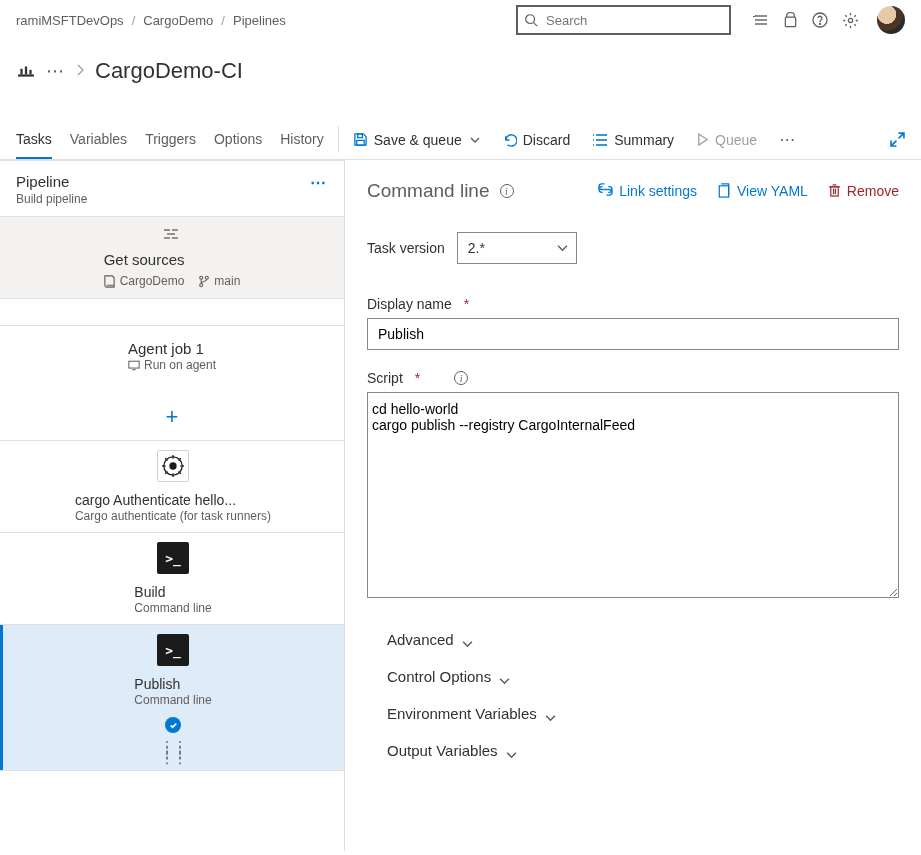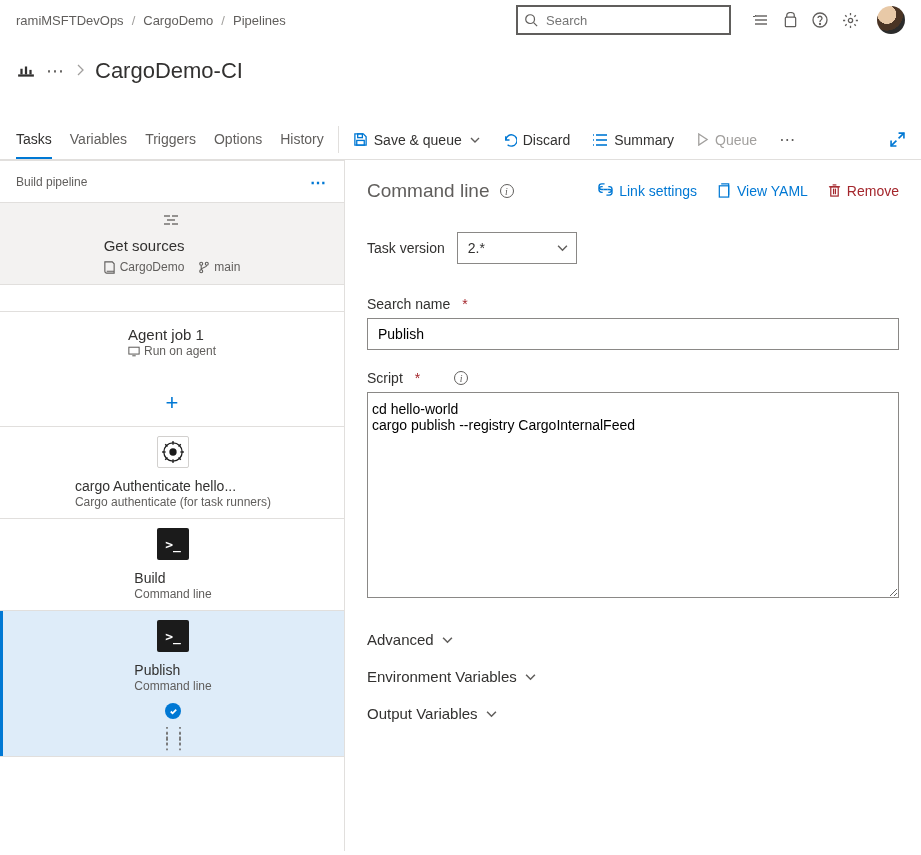--- a/index.html
+++ b/index.html
@@ -164,21 +164,21 @@
     width:100%; height:32px;
     border:1px solid #8a8886; padding:0 10px;
     font-size:14px; font-family:inherit; outline:none;
   }
   .textarea {
     width:100%; height:206px;
     border:1px solid #8a8886; padding:8px 4px;
     font-size:14px; font-family:inherit; outline:none;
     resize:both; white-space:pre;
   }
-  .collapsible { font-size:15px; color:#323130; padding:10px 0; cursor:pointer; display:flex; align-items:center; gap:8px;}
+  .collapsible { font-size:15px; color:#323130; padding:10px 0; cursor:pointer; display:flex; align-items:flex-end; gap:8px;margin-left:20px;}
 </style>
 </head>
 <body>
 
 <div class="top-header">
   <div class="breadcrumbs">
     <span class="crumb">ramiMSFTDevOps</span>
     <span class="sep">/</span>
     <span class="crumb">CargoDemo</span>
     <span class="sep">/</span>
@@ -299,20 +299,21 @@
         </svg>
     </span>
   </div>
 </div>
 
 <div class="main">
 
   <div class="left-pane">
     <div class="pl-header">
       <div class="col">
+        <div class="pl-title">Pipeline</div>
         <div class="pl-sub">Build pipeline</div>
       </div>
       <span class="pl-more">⋯</span>
     </div>
 
     <div class="lp-row get-sources nopad">
       <span class="src-ico">
         <svg width="16" height="14" viewBox="0 0 16 14" fill="none" stroke="#605e5c" stroke-width="1.3">
             <line x1="1" y1="3" x2="7" y2="3"></line>
             <line x1="9" y1="3" x2="15" y2="3"></line>
@@ -441,21 +442,21 @@
       <div class="select-box">
         <span>2.*</span>
         <svg width="11" height="8" viewBox="0 0 10 6" fill="none" stroke="#605e5c" stroke-width="1.3">
             <polyline points="1,1 5,5 9,1"></polyline>
           </svg>
       </div>
     </div>
 
     <div class="field">
       <div class="field-label">
-        <span>Search name</span>
+        <span>Display name</span>
           <span class="req">*</span>
       </div>
       <input class="text-input" value="Publish" style="">
     </div>
 
     <div class="field">
       <div class="field-label">
         <span>Script</span>
           <span class="req">*</span>
         <span style="width:14px"></span>
@@ -465,20 +466,26 @@
 cargo publish --registry CargoInternalFeed</textarea>
     </div>
 
     <div class="collapsible">
       <span>Advanced</span>
       <svg width="11" height="8" viewBox="0 0 10 6" fill="none" stroke="#605e5c" stroke-width="1.4">
           <polyline points="1,1 5,5 9,1"></polyline>
         </svg>
     </div>
     <div class="collapsible">
+      <span>Control Options</span>
+      <svg width="11" height="8" viewBox="0 0 10 6" fill="none" stroke="#605e5c" stroke-width="1.4">
+          <polyline points="1,1 5,5 9,1"></polyline>
+        </svg>
+    </div>
+    <div class="collapsible">
       <span>Environment Variables</span>
       <svg width="11" height="8" viewBox="0 0 10 6" fill="none" stroke="#605e5c" stroke-width="1.4">
           <polyline points="1,1 5,5 9,1"></polyline>
         </svg>
     </div>
     <div class="collapsible">
       <span>Output Variables</span>
       <svg width="11" height="8" viewBox="0 0 10 6" fill="none" stroke="#605e5c" stroke-width="1.4">
           <polyline points="1,1 5,5 9,1"></polyline>
         </svg>

